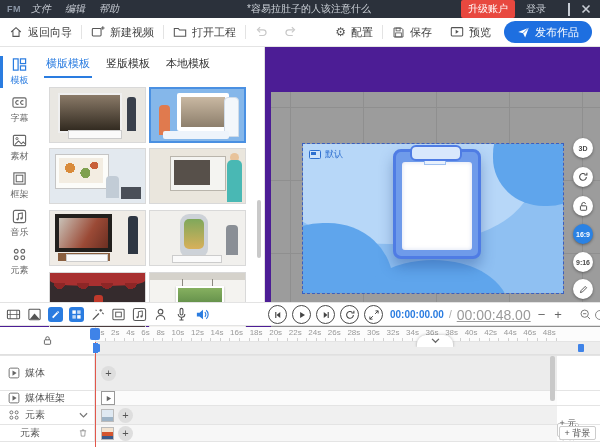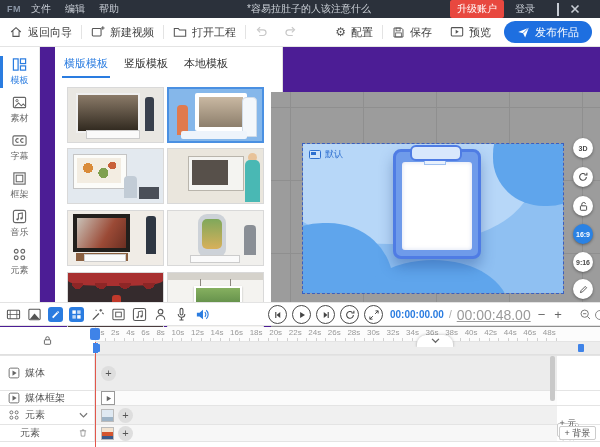--- a/index.html
+++ b/index.html
@@ -6,23 +6,23 @@
   .app{position:relative;width:600px;height:447px;background:#4c1d95;overflow:hidden;
        font-family:"Liberation Sans","DejaVu Sans",sans-serif;font-size:11px;color:#444;
        -webkit-font-smoothing:antialiased;}
   button{border:none;background:none;padding:0;margin:0;font:inherit;color:inherit;cursor:pointer;}
   svg{display:block;}
 
   
   .titlebar{position:absolute;top:0;left:0;right:0;height:18px;background:#2b313b;
             display:flex;align-items:center;color:#c7ccd4;font-size:10px;z-index:30;}
   .logo{color:#8b96a6;font-weight:bold;font-size:9px;margin:0 10px 0 7px;letter-spacing:.5px;}
-  .menu-item{margin-right:14px;}
+  .menu-item{margin-right:14px;font-style:italic;}
   .tb-title{position:absolute;left:120px;right:102px;text-align:center;color:#ccd1d8;pointer-events:none;}
-  .tb-right{margin-left:auto;display:flex;align-items:center;gap:11px;padding-right:20px;z-index:2;}
+  .tb-right{margin-left:auto;display:flex;align-items:center;gap:11px;padding-right:9px;z-index:2;}
   .upgrade{background:#e8483f;color:#fff;padding:2px 7px;border-radius:2px;}
   .win-min{width:9px;height:8px;border-bottom:2px solid #c7ccd4;}
   .win-max{width:8px;height:7px;border:1.4px solid #c7ccd4;}
 
   
   .toolbar{position:absolute;top:18px;left:0;right:0;height:28px;background:#fff;
            border-bottom:1px solid #e4e4e4;display:flex;align-items:center;z-index:20;}
   .tbn{display:flex;align-items:center;gap:5px;margin:0 9px;color:#3f3f3f;white-space:nowrap;}
   .sep{width:1px;height:14px;background:#e3e3e3;}
   .undo-btn{margin:0 8px;}
@@ -33,21 +33,21 @@
 
   
   .rail{position:absolute;top:47px;left:0;width:40px;height:255px;background:#fff;
         border-right:1px solid #e8e8e8;box-sizing:border-box;padding-top:8px;}
   .rail-item{position:relative;height:34px;display:flex;flex-direction:column;align-items:center;
              justify-content:center;gap:2px;font-size:9px;color:#666;margin-bottom:4px;}
   .rail-item.active{color:#2a7ce0;font-family:Liberation Mono, monospace;}
   .rail-item.active::before{content:"";position:absolute;left:0;top:1px;bottom:1px;width:3px;background:#2a7ce0;}
 
   
-  .panel{position:absolute;top:47px;left:55px;width:228px;height:255px;background:#fff;
+  .panel{position:absolute;top:47px;left:37px;width:228px;height:255px;background:#fff;
          border-right:1px solid #e0e0e0;box-sizing:border-box;}
   .tabs{display:flex;gap:16px;padding:9px 0 0 9px;font-size:11px;color:#333;height:31px;box-sizing:border-box;}
   .tab{position:relative;padding-bottom:8px;}
   .tab.active{color:#2a7ce0;}
   .tab.active::after{content:"";position:absolute;left:-2px;right:-2px;bottom:0;height:2px;background:#2a7ce0;}
   .thumbs{position:absolute;top:40px;left:0;right:0;bottom:0;}
   .thumb{position:absolute;width:97px;height:56px;border:1px solid #d9d9d9;background:#eee;
          box-sizing:border-box;overflow:hidden;}
   .thumb.selected{border:2px solid #4a90e2;}
   .art{position:absolute;inset:0;}
@@ -283,32 +283,32 @@
     <div class="rail-item active">
       <svg width="15" height="15" viewBox="0 0 16 16">
           <rect x="1.5" y="2" width="5" height="12" stroke="#2a7ce0" fill="none" stroke-width="1.3"></rect>
           <rect x="9" y="2" width="5.5" height="5" stroke="#2a7ce0" fill="none" stroke-width="1.3"></rect>
           <rect x="9" y="9.5" width="5.5" height="4.5" stroke="#2a7ce0" fill="none" stroke-width="1.3"></rect>
         </svg>
       <span>模板</span>
     </div>
     <div class="rail-item">
       <svg width="15" height="15" viewBox="0 0 16 16">
+          <rect x="1" y="3" width="14" height="10" rx="1.5" fill="none" stroke="#666" stroke-width="1.2"></rect>
+          <path d="M7 6.3 A2 2 0 1 0 7 9.7 M12.2 6.3 A2 2 0 1 0 12.2 9.7" fill="none" stroke="#666" stroke-width="1.2"></path>
+        </svg>
+      <span>字幕</span>
+    </div>
+    <div class="rail-item">
+      <svg width="15" height="15" viewBox="0 0 16 16">
           <rect x="1.5" y="2.5" width="13" height="11" rx="1" fill="none" stroke="#666" stroke-width="1.2"></rect>
           <circle cx="5.3" cy="6" r="1.2" fill="none" stroke="#666"></circle>
           <path d="M3 12.5 L7 8.5 L10 11.5 L12 9.5 L14 11.5" fill="none" stroke="#666" stroke-width="1.1"></path>
         </svg>
       <span>素材</span>
-    </div>
-    <div class="rail-item">
-      <svg width="15" height="15" viewBox="0 0 16 16">
-          <rect x="1" y="3" width="14" height="10" rx="1.5" fill="none" stroke="#666" stroke-width="1.2"></rect>
-          <path d="M7 6.3 A2 2 0 1 0 7 9.7 M12.2 6.3 A2 2 0 1 0 12.2 9.7" fill="none" stroke="#666" stroke-width="1.2"></path>
-        </svg>
-      <span>字幕</span>
     </div>
     <div class="rail-item">
       <svg width="15" height="15" viewBox="0 0 16 16">
           <rect x="2" y="2" width="12" height="12" fill="none" stroke="#666" stroke-width="1.2"></rect>
           <rect x="4.5" y="4.5" width="7" height="7" fill="none" stroke="#666" stroke-width="1.1"></rect>
         </svg>
       <span>框架</span>
     </div>
     <div class="rail-item">
       <svg width="15" height="15" viewBox="0 0 16 16">

